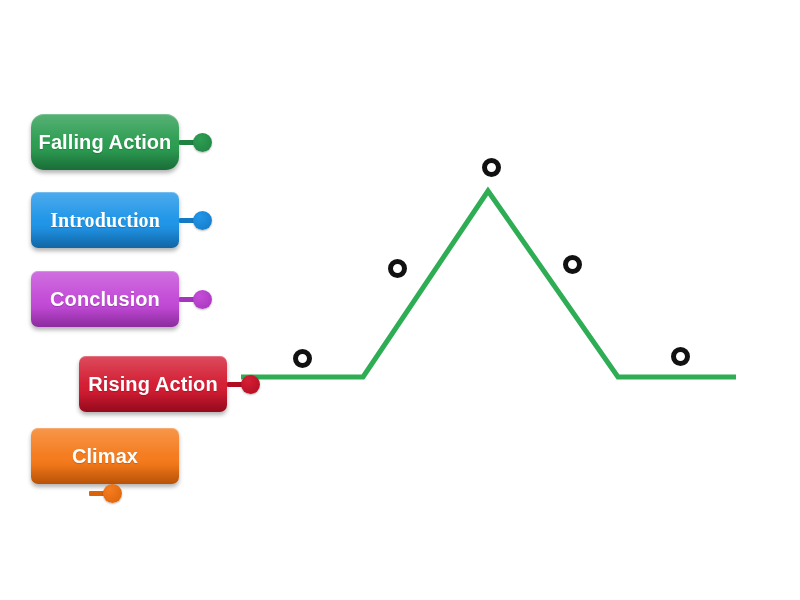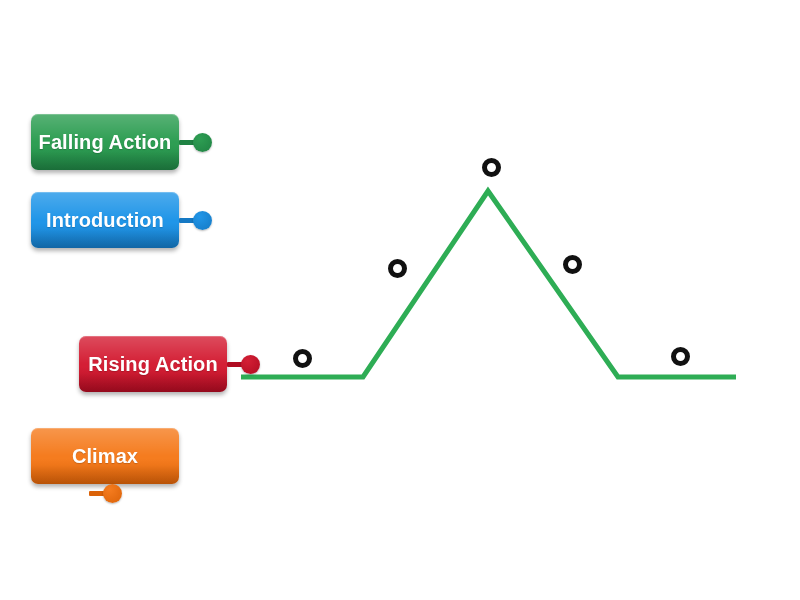--- a/index.html
+++ b/index.html
@@ -135,38 +135,47 @@
   <div id="drop-target-layer">
       <div class="drop-target" style="left: 293px; top: 349px;"><span></span></div>
       <div class="drop-target" style="left: 388px; top: 259px;"><span></span></div>
       <div class="drop-target" style="left: 482px; top: 158px;"><span></span></div>
       <div class="drop-target" style="left: 563px; top: 255px;"><span></span></div>
       <div class="drop-target" style="left: 671px; top: 347px;"><span></span></div>
     </div>
 
   <div id="label-tray">
       <div class="label-chip" style="left: 31px; top: 114px;">
-        <div class="chip-body" style="background: linear-gradient(rgb(46, 158, 83) 0%, rgb(46, 158, 83) 55%, rgb(31, 130, 67) 100%);">
+        <div class="chip-body" style="background: linear-gradient(rgb(46, 158, 83) 0%, rgb(46, 158, 83) 55%, rgb(31, 130, 67) 100%); border-radius: 13px;">
           <span class="chip-text">Falling Action</span>
         </div>
         <div class="chip-connector">
           <div class="connector-stem" style="background: rgb(31, 130, 67);"></div>
           <div class="connector-knob" style="background: radial-gradient(circle at 35% 30%, rgb(46, 158, 83), rgb(31, 130, 67));"></div>
         </div>
       </div>
-      <div class="label-chip" style="left: 31px; top: 192px;">
+      <div class="label-chip" style="left: 31px; top: 192px; font-family: Liberation Serif, serif;">
         <div class="chip-body" style="background: linear-gradient(rgb(33, 150, 232) 0%, rgb(33, 150, 232) 55%, rgb(21, 121, 196) 100%);">
           <span class="chip-text">Introduction</span>
         </div>
         <div class="chip-connector">
           <div class="connector-stem" style="background: rgb(21, 121, 196);"></div>
           <div class="connector-knob" style="background: radial-gradient(circle at 35% 30%, rgb(33, 150, 232), rgb(21, 121, 196));"></div>
         </div>
       </div>
-      <div class="label-chip" style="left: 31px; top: 336px; padding-left: 48px;">
+      <div class="label-chip" style="left: 31px; top: 271px;">
+        <div class="chip-body" style="background: linear-gradient(rgb(196, 77, 216) 0%, rgb(196, 77, 216) 55%, rgb(166, 52, 188) 100%);">
+          <span class="chip-text">Conclusion</span>
+        </div>
+        <div class="chip-connector">
+          <div class="connector-stem" style="background: rgb(166, 52, 188);"></div>
+          <div class="connector-knob" style="background: radial-gradient(circle at 35% 30%, rgb(196, 77, 216), rgb(166, 52, 188));"></div>
+        </div>
+      </div>
+      <div class="label-chip" style="left: 31px; top: 356px; padding-left: 48px;">
         <div class="chip-body" style="background: linear-gradient(rgb(212, 31, 53) 0%, rgb(212, 31, 53) 55%, rgb(176, 12, 34) 100%);">
           <span class="chip-text">Rising Action</span>
         </div>
         <div class="chip-connector">
           <div class="connector-stem" style="background: rgb(176, 12, 34);"></div>
           <div class="connector-knob" style="background: radial-gradient(circle at 35% 30%, rgb(212, 31, 53), rgb(176, 12, 34));"></div>
         </div>
       </div>
       <div class="label-chip" style="left: 31px; top: 428px; flex-direction: column;">
         <div class="chip-body" style="background: linear-gradient(rgb(245, 124, 31) 0%, rgb(245, 124, 31) 55%, rgb(219, 98, 8) 100%);">

